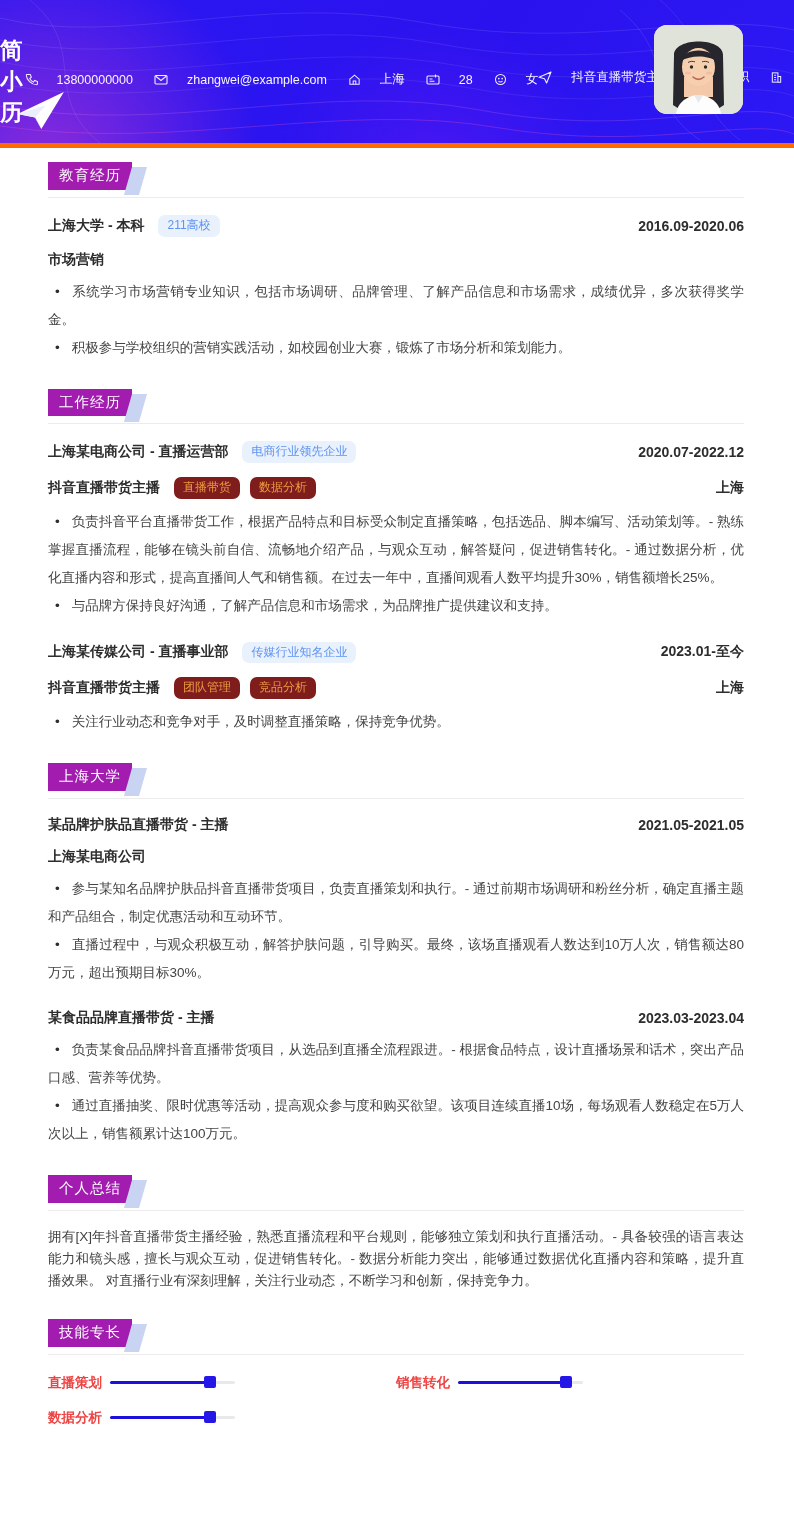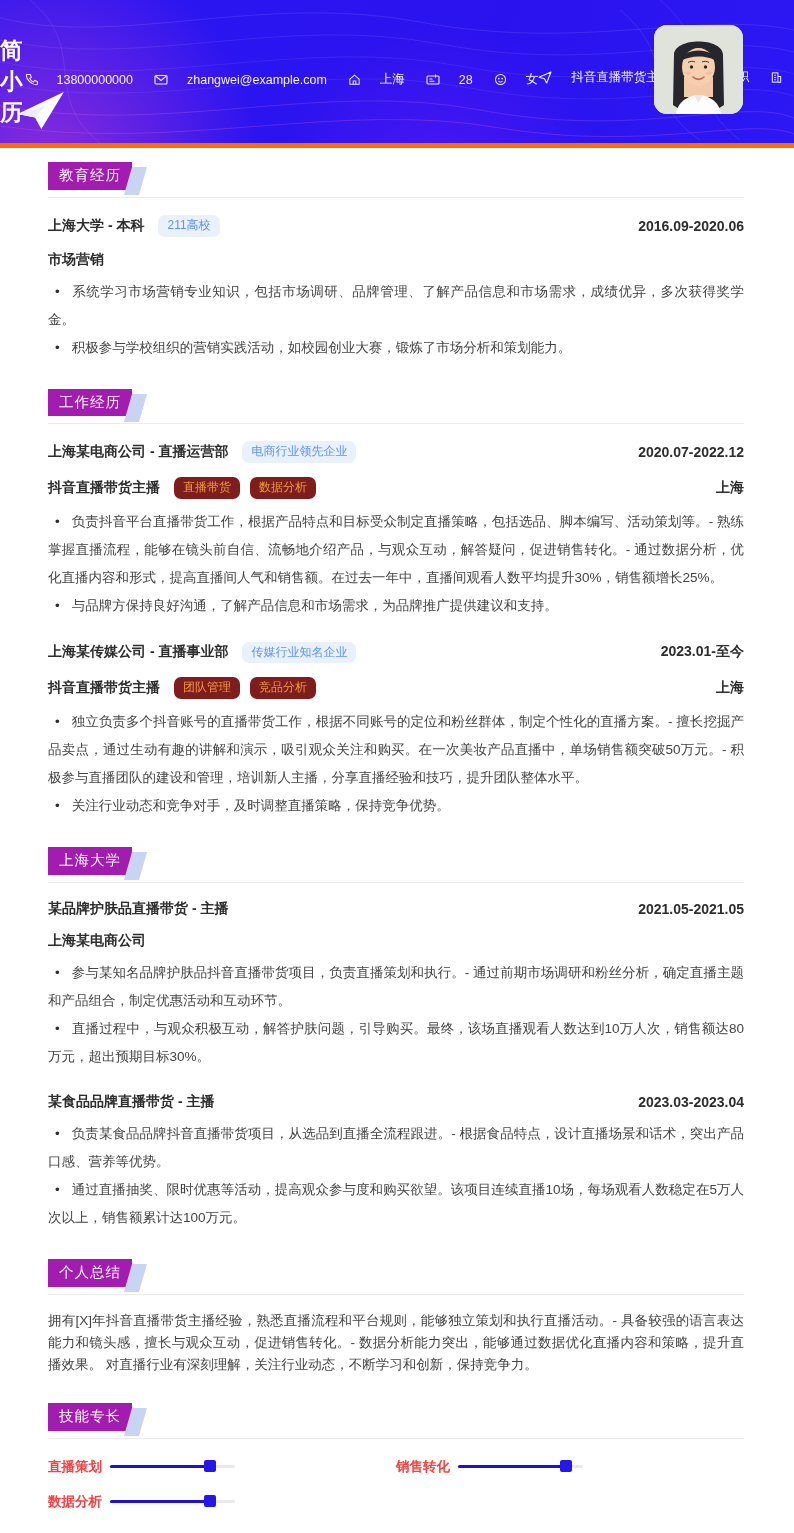--- a/index.html
+++ b/index.html
@@ -267,21 +267,20 @@
         <span class="tag tag-blue">传媒行业知名企业</span>
         <span class="right-meta">2023.01-至今</span>
       </div>
       <div class="entry-sub">
         <span class="bold14">抖音直播带货主播</span>
         <span class="tag tag-orange">团队管理</span>
         <span class="tag tag-orange">竞品分析</span>
         <span class="right-meta">上海</span>
       </div>
       <div class="bullets">
-        <p class="bullet"><span class="dot">•</span><span>独立负责多个抖音账号的直播带货工作，根据不同账号的定位和粉丝群体，制定个性化的直播方案。- 擅长挖掘产品卖点，通过生动有趣的讲解和演示，吸引观众关注和购买。在一次美妆产品直播中，单场销售额突破50万元。- 积极参与直播团队的建设和管理，培训新人主播，分享直播经验和技巧，提升团队整体水平。</span></p>
         <p class="bullet"><span class="dot">•</span><span>关注行业动态和竞争对手，及时调整直播策略，保持竞争优势。</span></p>
       </div>
     </div>
   </section>
 
   <section class="section">
     <div class="sec-head">
       <span class="badge">上海大学</span>
     </div>
 

